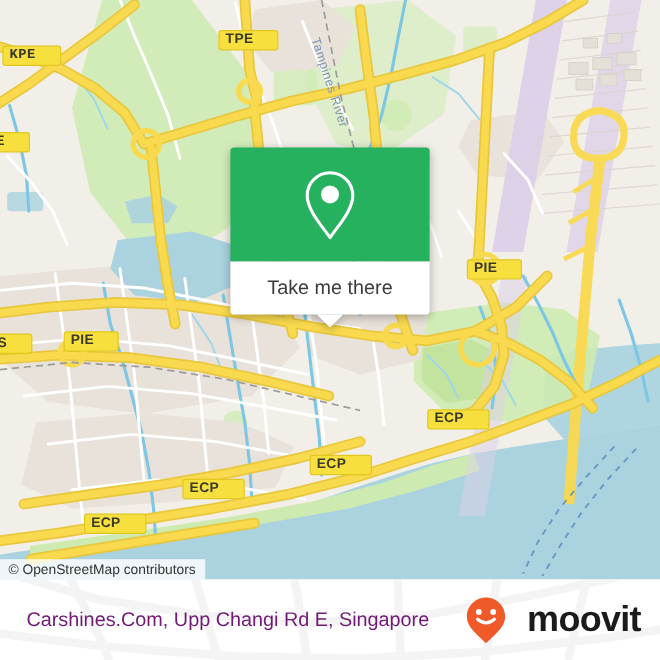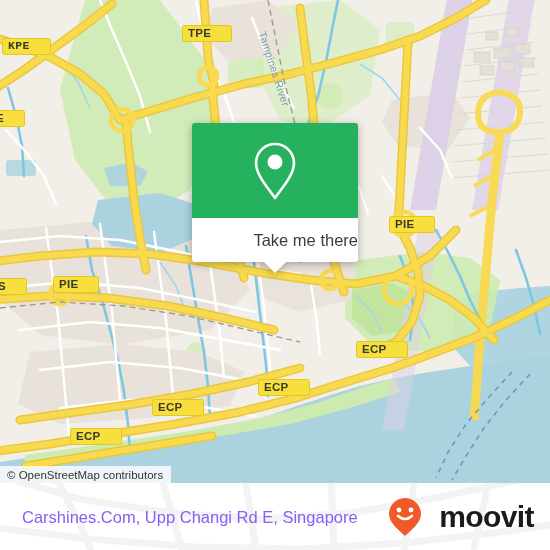--- a/index.html
+++ b/index.html
@@ -72,21 +72,21 @@
     display: flex;
     align-items: center;
     justify-content: center;
   }
   #callout-footer {
     height: 44px;
     background: #ffffff;
     border-radius: 0 0 3px 3px;
     display: flex;
     align-items: center;
-    justify-content: flex-end;
+    justify-content: center;
   }
   #callout-footer span {
     color: #3c3c3c;
     font-size: 16.5px;
     font-family: "Liberation Sans", sans-serif;
   }
   #callout-tail {
     position: absolute;
     left: 50%;
     bottom: -11px;
@@ -129,21 +129,21 @@
     left: 0; top: -30px;
     width: 550px;
     height: 110px;
     opacity: .30;
   }
   #footer-title {
     position: absolute;
     left: 22px;
     top: 50%;
     transform: translateY(-50%);
-    color: #8b5cf6;
+    color: #701a75;
     font-size: 16.5px;
     font-family: "Liberation Sans", sans-serif;
     white-space: nowrap;
     z-index: 3;
   }
   #brand {
     position: absolute;
     right: 16px;
     top: 50%;
     transform: translateY(-50%);

